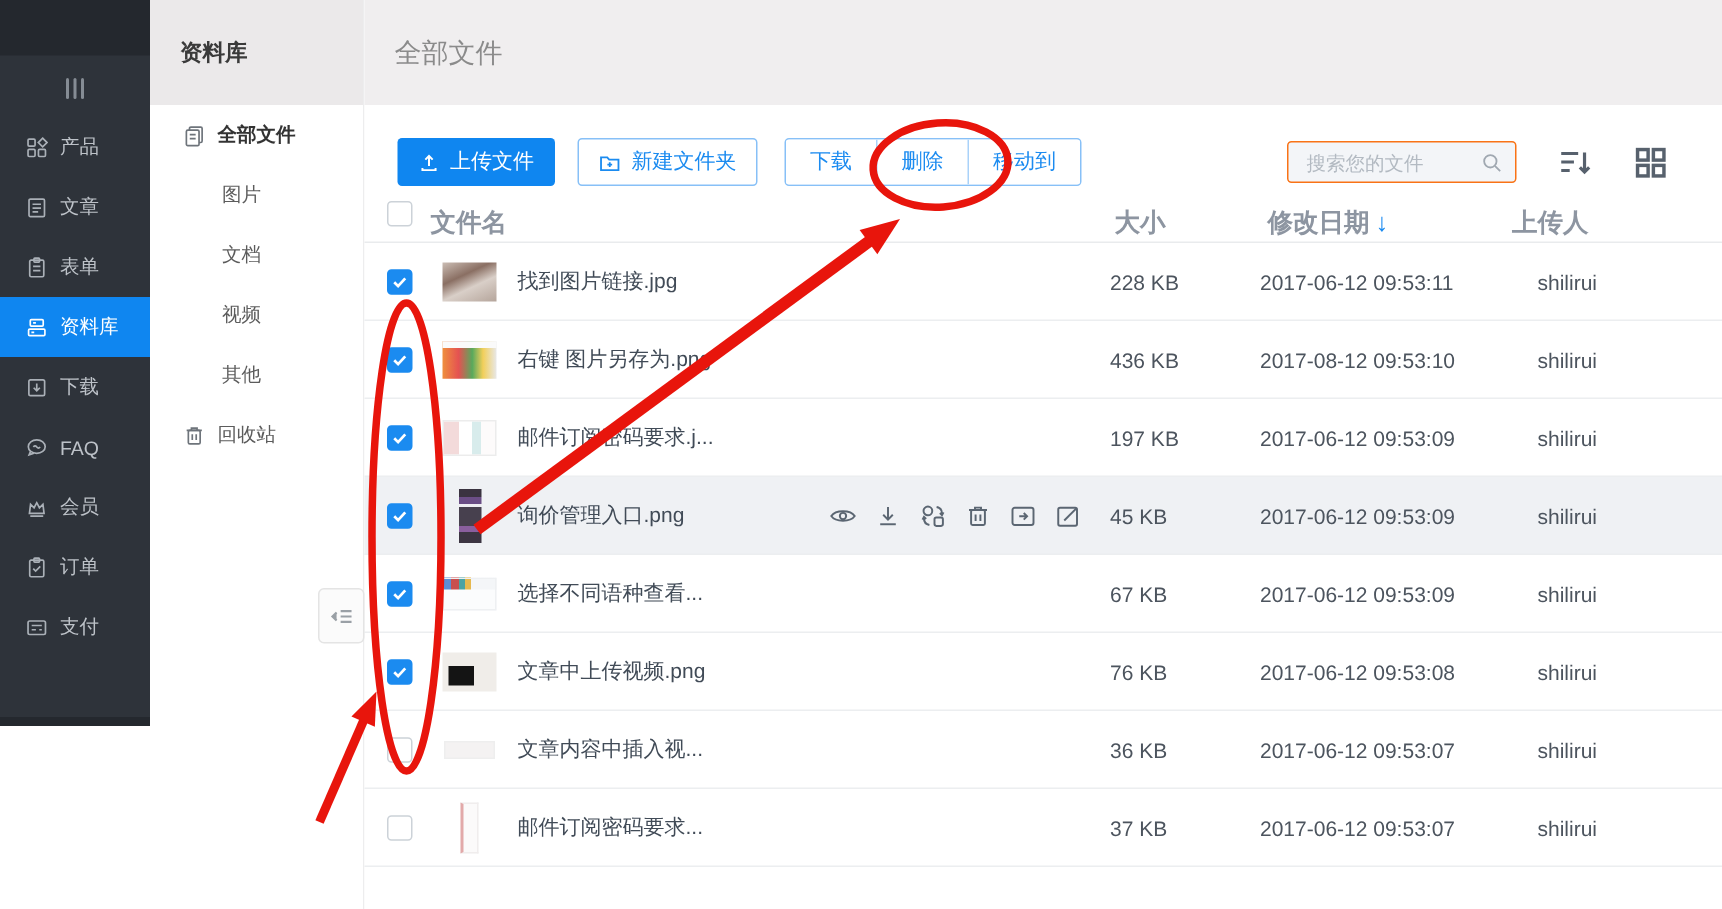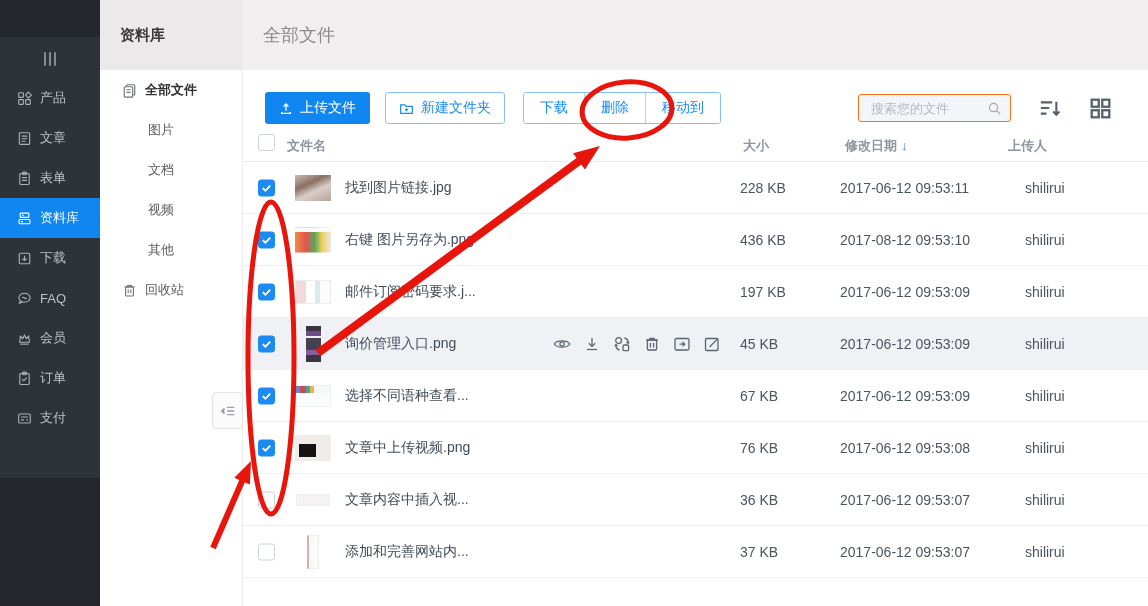--- a/index.html
+++ b/index.html
@@ -1,21 +1,21 @@
 <!DOCTYPE html>
 <html><head>
 <meta charset="utf-8">
 <style>
   html,body{margin:0;padding:0;background:#fff;}
   .stage{position:relative;width:1148px;height:606px;overflow:hidden;
          font-family:"Liberation Sans",sans-serif;background:#fff;}
   svg{display:block}
 
   
-  .sidebar{position:absolute;left:0;top:0;width:100px;height:606px;background:#2e333a;}
+  .sidebar{position:absolute;left:0;top:0;width:100px;height:484px;background:#2e333a;}
   .sidebar .band-top{position:absolute;left:0;top:0;width:100px;height:37px;background:#24282e;}
   .sidebar .band-bottom{position:absolute;left:0;top:478px;width:100px;bottom:0;background:#24282e;}
   .collapse-bars{position:absolute;top:52px;left:0;width:100px;display:flex;justify-content:center;gap:3px;}
   .collapse-bars i{width:2px;height:14px;background:#858c94;border-radius:1px;}
   .nav{position:absolute;top:78px;left:0;width:100px;}
   .nav-item{height:40px;display:flex;align-items:center;padding-left:17px;gap:8px;
             color:#bdc2c8;font-size:13px;cursor:pointer;position:relative;z-index:2;}
   .nav-item svg{stroke:#aab0b7;}
   .nav-item.active{background:#0f86f0;color:#fff;}
   .nav-item.active svg{stroke:#fff;}
@@ -56,21 +56,21 @@
   .searchbox input::placeholder{color:#b3bac2;}
   .tool-icon{margin-left:27px;cursor:pointer;}
 
   .breadcrumb{margin:21px 0 0 22px;font-size:14px;}
   .bc-link{color:#2a96f4;cursor:pointer;}
   .bc-pipe{color:#d9dde2;margin:0 9px;}
   .bc-arrow{color:#a9b0b8;margin:0 9px;font-size:12px;}
   .bc-current{color:#5f6670;}
 
   .thead{margin-top:9px;height:28px;position:relative;border-bottom:1px solid #e9ebed;
-         font-size:13px;color:#8d95a1;}
+         font-size:17px;color:#8d95a1;}
   .thead .hcb{position:absolute;left:15px;top:1px;}
   .thead .hname{position:absolute;left:44px;top:4px;font-weight:bold;}
   .thead .hsize{position:absolute;left:500px;top:4px;font-weight:bold;}
   .thead .hdate{position:absolute;left:602px;top:4px;font-weight:bold;}
   .thead .huser{position:absolute;left:765px;top:4px;font-weight:bold;}
   .sort-arrow{color:#1b8bf0;font-weight:bold;margin-left:4px;}
 
   .file-row{height:51px;position:relative;border-bottom:1px solid #eceef0;font-size:14px;}
   .file-row.hovered{background:#eff1f4;}
   .rowel{position:absolute;top:50%;transform:translateY(-50%);}
@@ -443,21 +443,21 @@
       <span class="rowel fname">文章内容中插入视...</span>
       <span class="rowel fsize">36 KB</span>
       <span class="rowel fdate">2017-06-12 09:53:07</span>
       <span class="rowel fuser">shilirui</span>
     </div>
     <div class="file-row">
       <span class="rowel cb"></span>
       <span class="rowel thumb-box">
           <span class="t8"></span>
         </span>
-      <span class="rowel fname">添加和完善网站内...</span>
+      <span class="rowel fname">邮件订阅密码要求...</span>
       <span class="rowel fsize">37 KB</span>
       <span class="rowel fdate">2017-06-12 09:53:07</span>
       <span class="rowel fuser">shilirui</span>
     </div>
   </main>
 
   <svg class="annotations" viewBox="0 0 1148 606">
     <ellipse cx="627" cy="110" rx="45" ry="28" fill="none" stroke="#e8150c" stroke-width="5" transform="rotate(-4 627 110)"></ellipse>
     <line x1="318" y1="353" x2="582" y2="159" stroke="#e8150c" stroke-width="8"></line>
     <polygon points="600,146 584.9,169.5 573.1,153.3" fill="#e8150c"></polygon>

